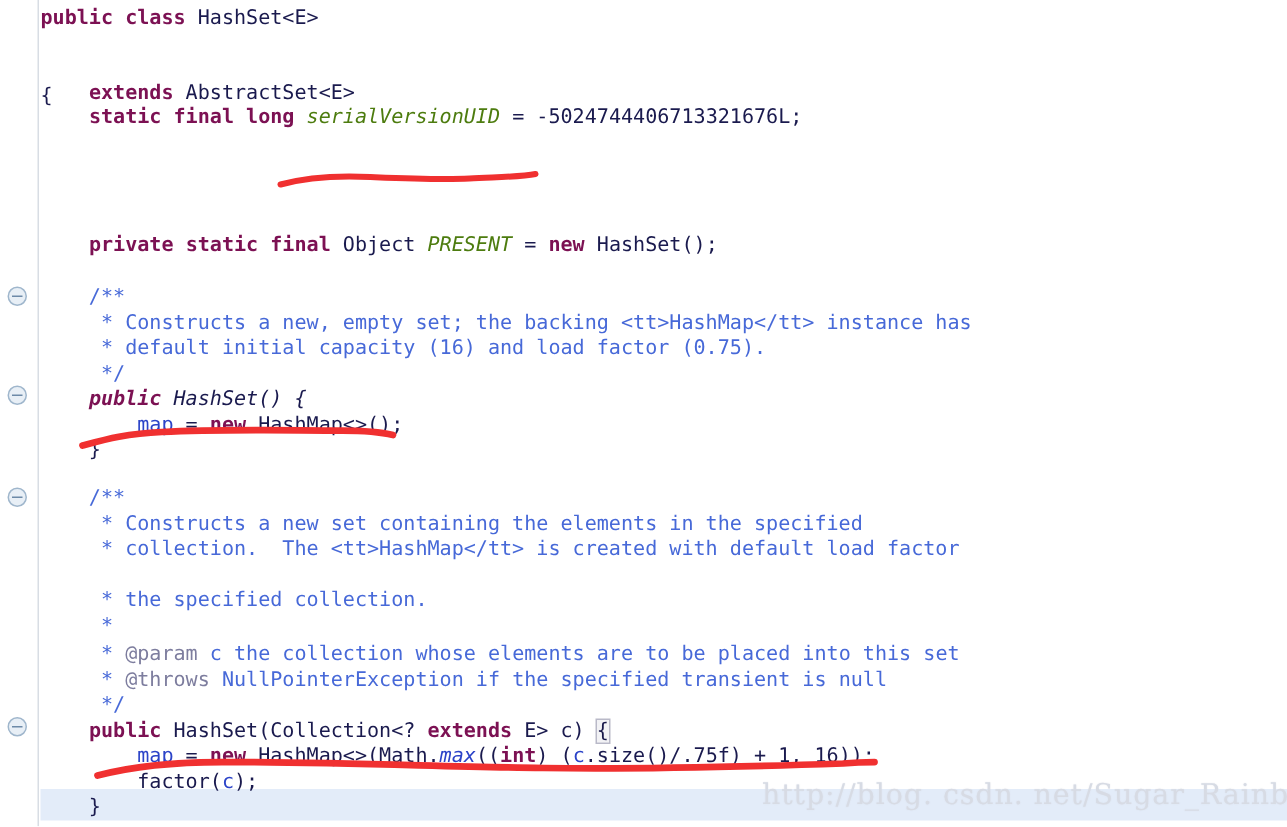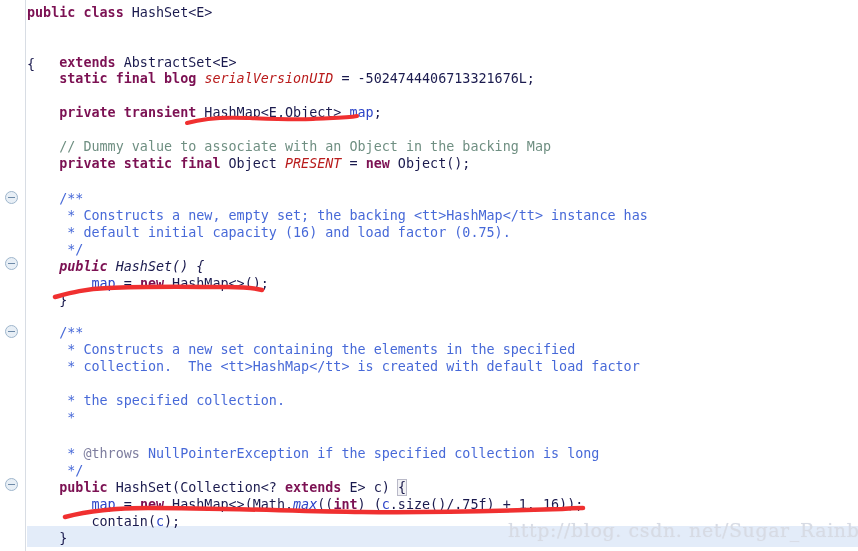--- a/index.html
+++ b/index.html
@@ -76,21 +76,21 @@
     left: 27px;
     width: 831px;
     height: 21px;
     background: #e3ecf9;
   }
 
   
   .kw   { color: #7c1153; font-weight: bold; }
   .plain{ color: #1a1a4e; }
   .field{ color: #2b43c8; }
-  .fielditalic { color: #b91c1c; font-style: italic; }
+  .fielditalic { color: #4d7c0f; font-style: italic; }
   .statitalic { color: #2b43c8; font-style: italic; }
   .cmt  { color: #6f8f82; }
   .doc  { color: #4769d8; }
   .doctag { color: #7d7d9e; }
   .brkbox {
     outline: 1px solid #b9b9c8;
     background: #f2f2f5;
   }
 
   
@@ -124,41 +124,40 @@
       <div class="fold-marker" style="top: 191px;"></div>
       <div class="fold-marker" style="top: 257px;"></div>
       <div class="fold-marker" style="top: 325px;"></div>
       <div class="fold-marker" style="top: 478px;"></div>
     </div>
 
   <div id="code">
       <div class="line" style="top: 2px;"><span class="kw">public</span><span class="plain"> </span><span class="kw">class</span><span class="plain"> HashSet&lt;E&gt;</span></div>
       <div class="line" style="top: 19px; margin-top: 33px;"><span class="plain">    </span><span class="kw">extends</span><span class="plain"> AbstractSet&lt;E&gt;</span></div>
       <div class="line" style="top: 54px;"><span class="plain">{</span></div>
-      <div class="line" style="top: 68px;"><span class="plain">    </span><span class="kw">static</span><span class="plain"> </span><span class="kw">final</span><span class="plain"> </span><span class="kw">blog</span><span class="plain"> </span><span class="fielditalic">serialVersionUID</span><span class="plain"> = -5024744406713321676L;</span></div>
-      <div class="line" style="top: 102px;"><span class="plain">    </span><span class="kw">private</span><span class="plain"> </span><span class="kw">transient</span><span class="plain"> HashMap&lt;E,Object&gt; </span><span class="field">map</span><span class="plain">;</span></div>
-      <div class="line" style="top: 136px;"><span class="plain">    </span><span class="cmt">// Dummy value to associate with an Object in the backing Map</span></div>
-      <div class="line" style="top: 153px;"><span class="plain">    </span><span class="kw">private</span><span class="plain"> </span><span class="kw">static</span><span class="plain"> </span><span class="kw">final</span><span class="plain"> Object </span><span class="fielditalic">PRESENT</span><span class="plain"> = </span><span class="kw">new</span><span class="plain"> Object();</span></div>
+      <div class="line" style="top: 68px;"><span class="plain">    </span><span class="kw">static</span><span class="plain"> </span><span class="kw">final</span><span class="plain"> </span><span class="kw">long</span><span class="plain"> </span><span class="fielditalic">serialVersionUID</span><span class="plain"> = -5024744406713321676L;</span></div>
+      <div class="line" style="top: 153px;"><span class="plain">    </span><span class="kw">private</span><span class="plain"> </span><span class="kw">static</span><span class="plain"> </span><span class="kw">final</span><span class="plain"> Object </span><span class="fielditalic">PRESENT</span><span class="plain"> = </span><span class="kw">new</span><span class="plain"> HashSet();</span></div>
       <div class="line" style="top: 188px;"><span class="doc">    /**</span></div>
       <div class="line" style="top: 205px;"><span class="doc">     * Constructs a new, empty set; the backing &lt;tt&gt;HashMap&lt;/tt&gt; instance has</span></div>
       <div class="line" style="top: 222px; text-align: right;"><span class="doc">     * default initial capacity (16) and load factor (0.75).</span></div>
       <div class="line" style="top: 239px;"><span class="doc">     */</span></div>
       <div class="line" style="top: 256px; font-style: italic;"><span class="plain">    </span><span class="kw">public</span><span class="plain"> HashSet() {</span></div>
       <div class="line" style="top: 273px;"><span class="plain">        </span><span class="field">map</span><span class="plain"> = </span><span class="kw">new</span><span class="plain"> HashMap&lt;&gt;();</span></div>
       <div class="line" style="top: 290px;"><span class="plain">    }</span></div>
       <div class="line" style="top: 322px;"><span class="doc">    /**</span></div>
       <div class="line" style="top: 356px;"><span class="doc">     * collection.  The &lt;tt&gt;HashMap&lt;/tt&gt; is created with default load factor</span></div>
       <div class="line" style="top: 339px;"><span class="doc">     * Constructs a new set containing the elements in the specified</span></div>
       <div class="line" style="top: 390px;"><span class="doc">     * the specified collection.</span></div>
       <div class="line" style="top: 407px;"><span class="doc">     *</span></div>
-      <div class="line" style="top: 443px;"><span class="doc">     * </span><span class="doctag">@throws</span><span class="doc"> NullPointerException if the specified collection is long</span></div>
+      <div class="line" style="top: 426px;"><span class="doc">     * </span><span class="doctag">@param</span><span class="doc"> c the collection whose elements are to be placed into this set</span></div>
+      <div class="line" style="top: 443px;"><span class="doc">     * </span><span class="doctag">@throws</span><span class="doc"> NullPointerException if the specified transient is null</span></div>
       <div class="line" style="top: 460px;"><span class="doc">     */</span></div>
       <div class="line" style="top: 477px;"><span class="plain">    </span><span class="kw">public</span><span class="plain"> HashSet(Collection&lt;? </span><span class="kw">extends</span><span class="plain"> E&gt; c) </span><span class="brkbox">{</span></div>
       <div class="line" style="top: 494px;"><span class="plain">        </span><span class="field">map</span><span class="plain"> = </span><span class="kw">new</span><span class="plain"> HashMap&lt;&gt;(Math.</span><span class="statitalic">max</span><span class="plain">((</span><span class="kw">int</span><span class="plain">) (</span><span class="field">c</span><span class="plain">.size()/.75f) + 1, 16));</span></div>
-      <div class="line" style="top: 511px;"><span class="plain">        contain(</span><span class="field">c</span><span class="plain">);</span></div>
+      <div class="line" style="top: 511px;"><span class="plain">        factor(</span><span class="field">c</span><span class="plain">);</span></div>
       <div class="line" style="top: 528px;"><span class="plain">    }</span></div>
     </div>
 
   <div class="annot" style="left:185px; top:112px;">
     <svg width="180" height="16" viewBox="0 0 180 16">
       <path d="M2,11 C20,6 42,5 62,6 C86,7 108,8 128,7 C146,6 162,6 172,4" stroke="#f03030" stroke-width="4" fill="none" stroke-linecap="round"></path>
     </svg>
   </div>
 
   <div class="annot" style="left:52px; top:284px;">

